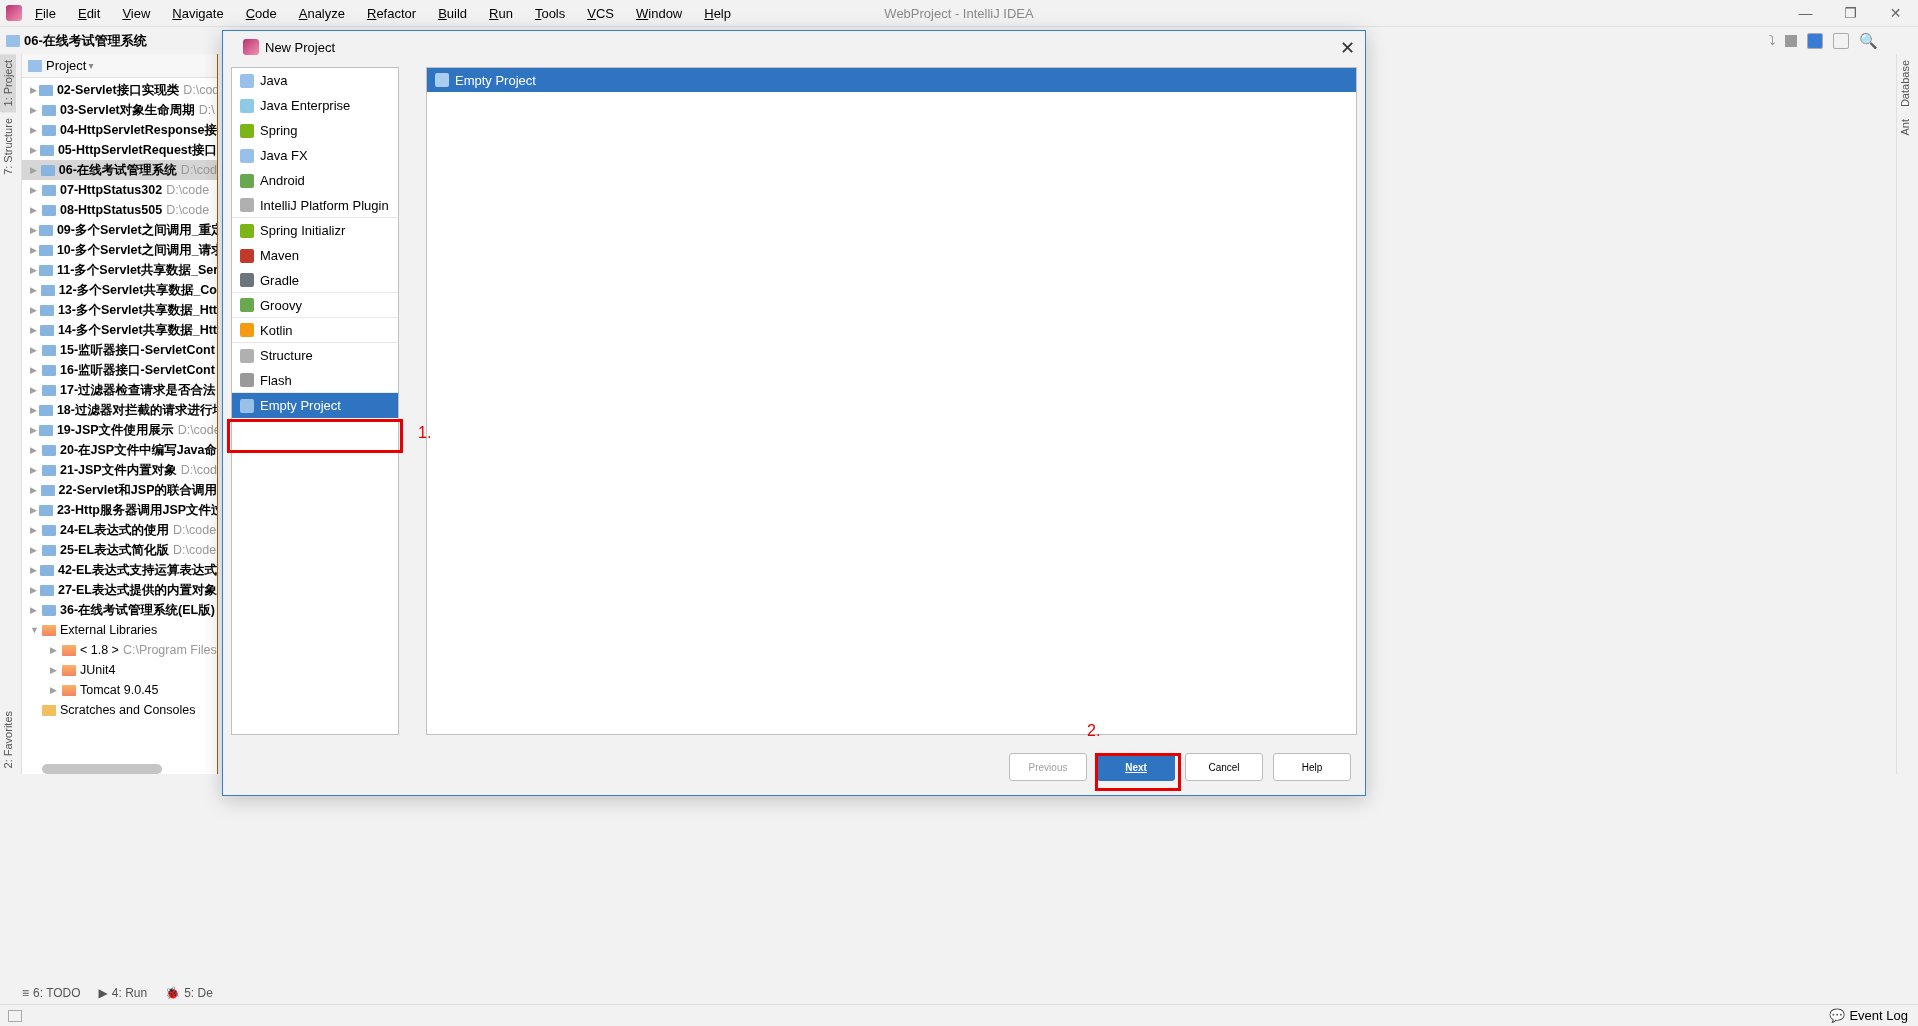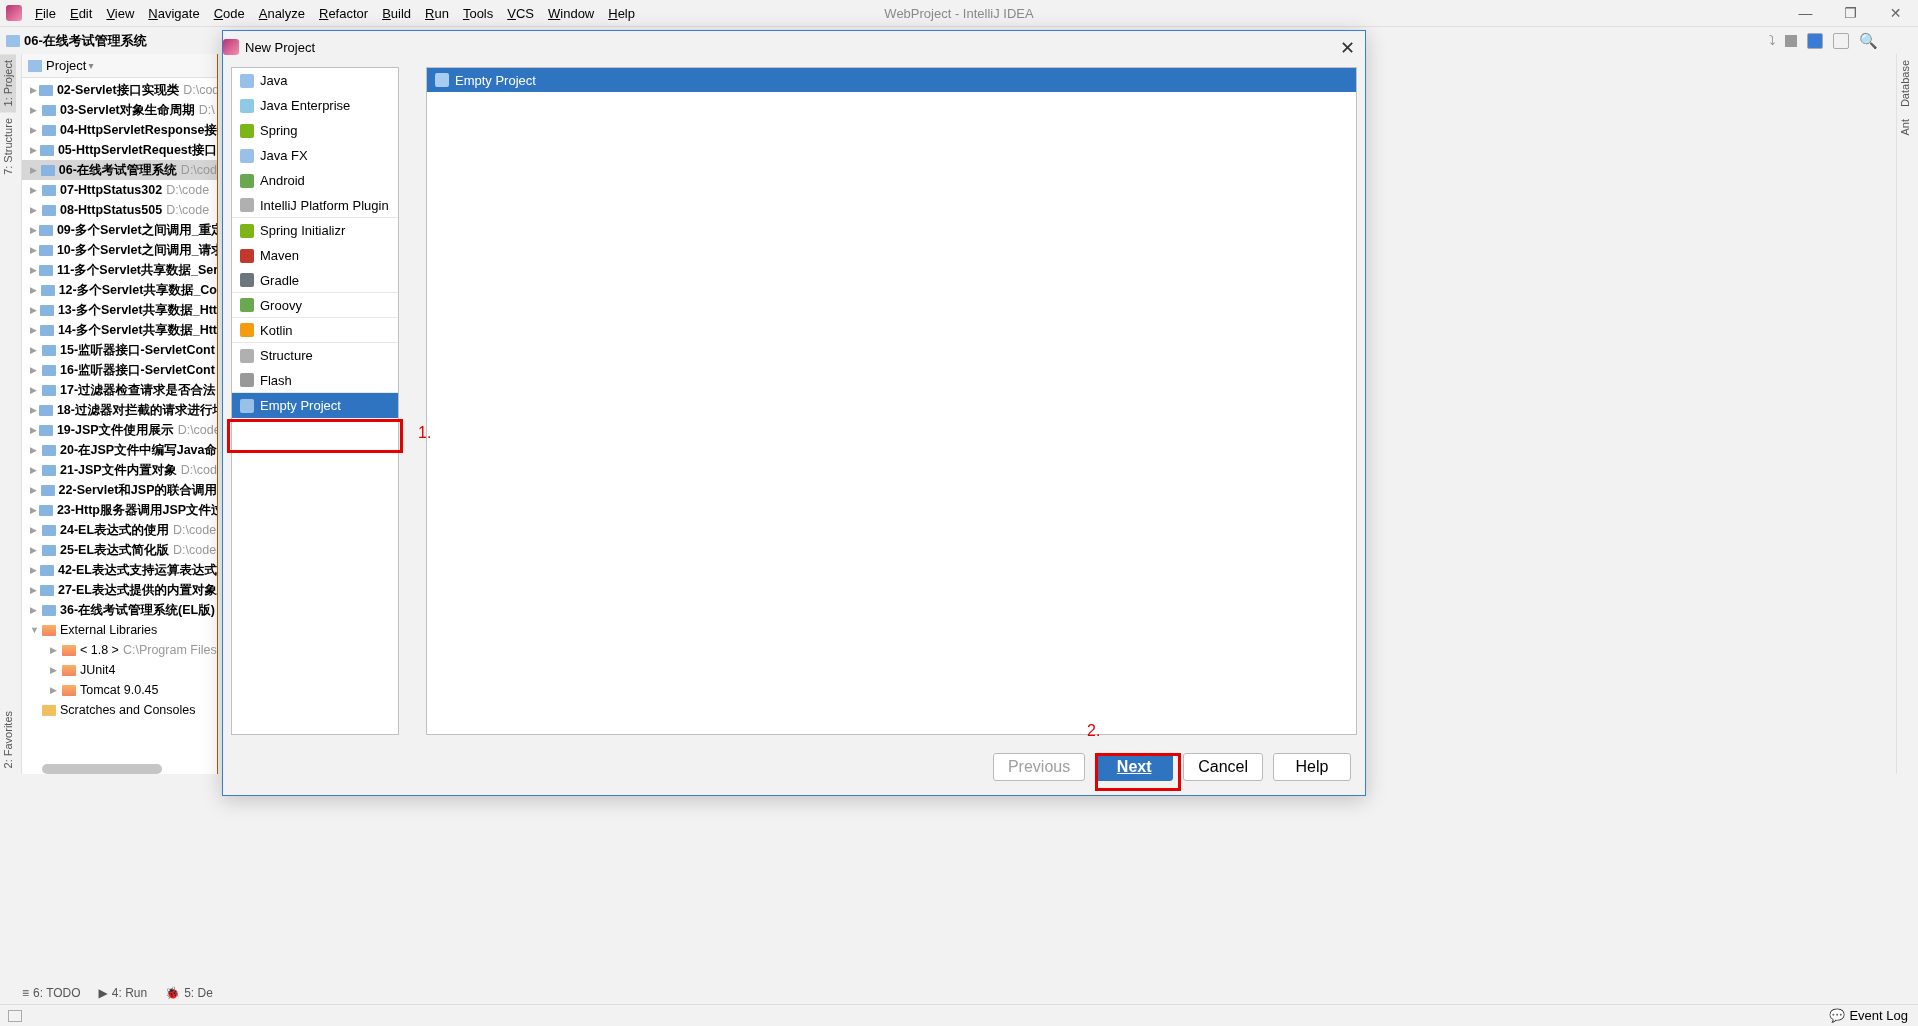--- a/index.html
+++ b/index.html
@@ -1,21 +1,21 @@
 <!DOCTYPE html>
 <html><head>
 <meta charset="utf-8">
 <style>
 * { margin: 0; padding: 0; box-sizing: border-box; font-family: "Segoe UI", Arial, sans-serif; }
 body { background: #f2f2f2; width: 1918px; height: 1026px; overflow: hidden; position: relative; font-size: 13px; color: #000; }
 
 
 .menubar { height: 26px; background: #f2f2f2; display: flex; align-items: center; padding: 0 6px; }
 .app-icon { width: 16px; height: 16px; margin-right: 6px; background: linear-gradient(135deg,#b53471,#f78fb3); border-radius: 3px; }
-.menu-items { display: flex; }
+.menu-items { display: flex; gap: 8px; }
 .menu-item { padding: 2px 7px; cursor: default; }
 .menu-item u { text-decoration: underline; }
 .title-center { position: absolute; left: 50%; transform: translateX(-50%); color: #8a8a8a; }
 .window-controls { position: absolute; right: 0; top: 0; height: 26px; display: flex; }
 .win-btn { width: 45px; display: flex; align-items: center; justify-content: center; font-size: 14px; color: #666; }
 
 
 .navrow { height: 28px; background: #f2f2f2; display: flex; align-items: center; padding: 0 6px; border-top: 1px solid #e0e0e0; }
 .nav-folder-icon { width: 14px; height: 12px; background: #98c0e8; border-radius: 1px; margin-right: 4px; }
 .nav-label { font-weight: bold; }
@@ -40,35 +40,35 @@
 .tree-row .arrow { color: #a0a0a0; font-size: 9px; margin-right: 2px; width: 10px; }
 .tree-row .folder { width: 14px; height: 11px; background: #88b4e0; border-radius: 1px; margin-right: 4px; flex-shrink:0;}
 .tree-row .name { font-weight: bold; }
 .tree-row .path { color: #9a9a9a; margin-left: 4px; font-weight: normal; }
 .tree-row.sel { background: #d6d6d6; }
 .tree-row .libicon { width: 14px; height: 11px; background: linear-gradient(#f7b267,#f4845f); border-radius:1px; margin-right:4px;}
 .scroll-thumb { position:absolute; bottom:0; left:20px; width:120px; height:10px; background:#c5c5c5; border-radius:5px;}
 
 
 .dialog { position: absolute; left: 222px; top: 30px; width: 1144px; height: 766px; background: #f2f2f2; border: 1px solid #3a7bd5; box-shadow: 0 4px 20px rgba(0,0,0,.2); }
-.dlg-title { height: 32px; display: flex; align-items: center; padding: 0 0; }
+.dlg-title { height: 32px; display: flex; align-items: center; padding: 0 20px; }
 .dlg-title .dlg-icon { width: 16px; height: 16px; margin-right: 6px; background: linear-gradient(135deg,#b53471,#f78fb3); border-radius: 3px; }
 .dlg-close { position: absolute; right: 10px; top: 6px; font-size: 18px; color: #333; cursor: default; }
 .dlg-body { position: absolute; top: 36px; left: 8px; right: 8px; bottom: 60px; display: flex; gap: 27px; }
 .cat-list { width: 168px; background: #fff; border: 1px solid #c0c0c0; overflow-y: auto; }
 .cat-item { height: 25px; display: flex; align-items: center; padding: 0 8px; gap: 6px; }
 .cat-item.sep-after { border-bottom: 1px solid #e8e8e8; }
 .cat-item.selected { background: #2f74c0; color: #fff; }
 .cat-ico { width: 14px; height: 14px; border-radius: 2px; flex-shrink: 0; }
 .right-panel { flex: 1; display: flex; flex-direction: column; }
 .tpl-list { flex: 1; background: #fff; border: 1px solid #c0c0c0; }
 .tpl-item { height: 24px; display: flex; align-items: center; padding: 0 8px; gap: 6px; background: #2f74c0; color: #fff; }
 .desc-box { height: 74px; background: #f2f2f2; border: 1px solid #c0c0c0; padding: 8px 10px; color: #555; font-size: 12px; margin-top: 8px; }
 .dlg-buttons { position: absolute; bottom: 14px; right: 14px; display: flex; gap: 10px; }
-.btn { min-width: 78px; height: 28px; background: #fff; border: 1px solid #bbb; border-radius: 3px; display: flex; align-items: center; justify-content: center; padding: 0 14px; font-size: 16px; }
+.btn { min-width: 78px; height: 28px; background: #fff; border: 1px solid #bbb; border-radius: 3px; display: flex; align-items: center; justify-content: center; padding: 0 14px; font-size: 10px; }
 .btn.primary { background: #2f74c0; color: #fff; border-color: #2f74c0; }
 .btn.disabled { color: #a0a0a0; }
 
 
 .anno-box { position: absolute; border: 3px solid #e60000; pointer-events: none; }
 .anno-label { position: absolute; color: #e60000; font-size: 16px; font-weight: normal; }
 
 
 .bottom-tools { position: absolute; bottom: 22px; left: 22px; height: 22px; display: flex; align-items: center; gap: 18px; font-size: 12px; color: #555; }
 .bottom-tool { display: flex; align-items: center; gap: 4px; }

